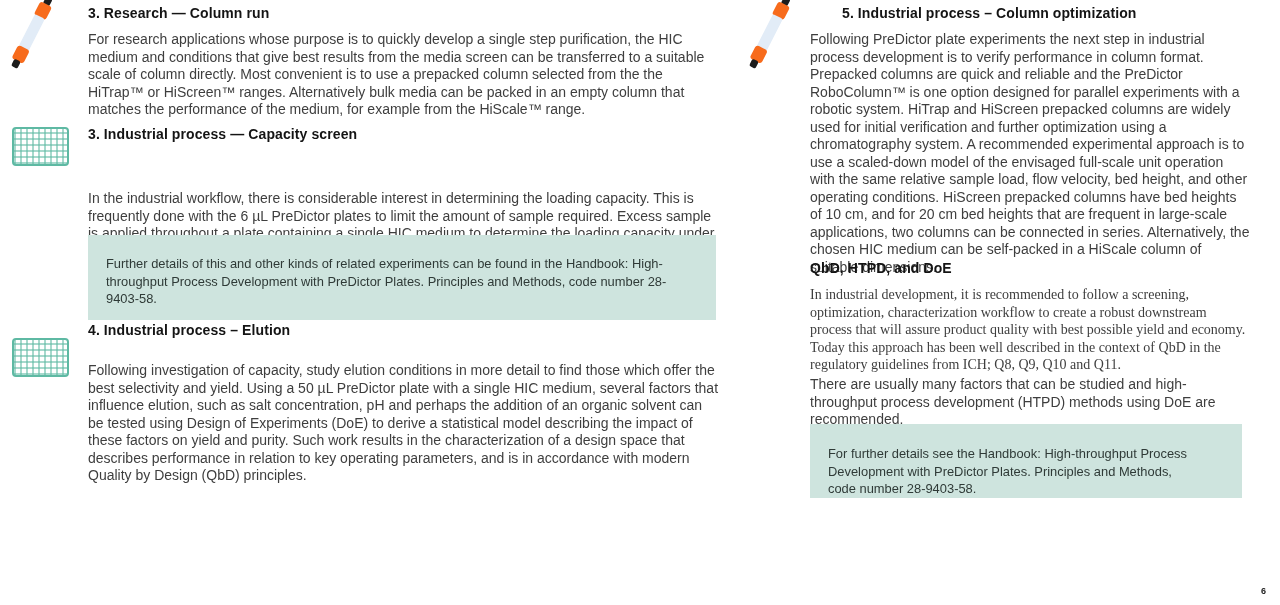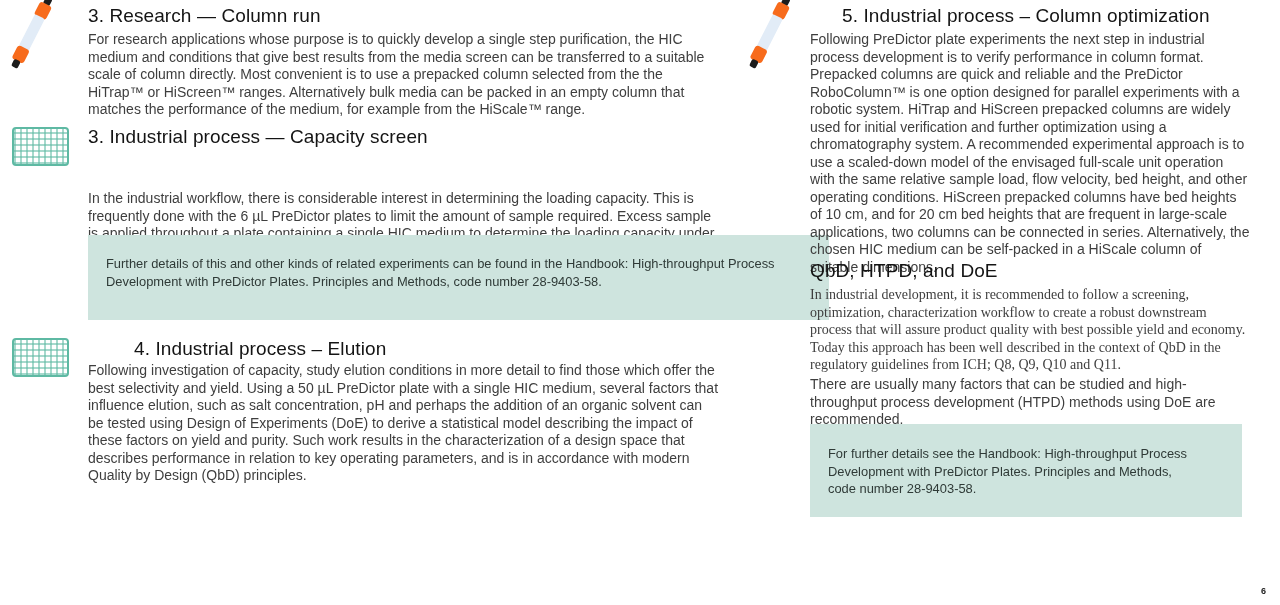--- a/index.html
+++ b/index.html
@@ -9,22 +9,22 @@
     width: 1280px; height: 605px;
     background: #ffffff;
     font-family: "Liberation Sans", sans-serif;
     color: #3e3e3e;
     overflow: hidden;
   }
 
   
   .abs { position: absolute; }
   h2.sec {
-    font-size: 19px;
-    font-weight: normal;
+    font-size: 14px;
+    font-weight: bold;
     color: #141414;
     letter-spacing: 0.1px;
   }
   p.body {
     font-size: 14px;
     line-height: 17.5px;
     color: #3e3e3e;
   }
   .left-col  { left: 88px;  width: 632px; }
   .right-col { left: 810px; width: 440px; }
@@ -92,31 +92,31 @@
   <div class="cap"></div>
   <div class="tip"></div>
 </div>
 
 <h2 class="sec abs left-col" style="top:5px;">3. Research — Column run</h2>
 <p class="body abs left-col" style="top:31px;">For research applications whose purpose is to quickly develop a single step purification, the HIC medium and conditions that give best results from the media screen can be transferred to a suitable scale of column directly. Most convenient is to use a prepacked column selected from the the HiTrap™ or HiScreen™ ranges. Alternatively bulk media can be packed in an empty column that matches the performance of the medium, for example from the HiScale™ range.</p>
 
 <h2 class="sec abs left-col" style="top:126px;">3. Industrial process — Capacity screen</h2>
 <p class="body abs left-col" style="top:150px;margin-top:40px;">In the industrial workflow, there is considerable interest in determining the loading capacity. This is frequently done with the 6 µL PreDictor plates to limit the amount of sample required. Excess sample is applied throughout a plate containing a single HIC medium to determine the loading capacity under different conditions.</p>
 
-<div class="callout" style="left:88px; top:235px; width:741px; height:85px; padding:20px 24px 16px 18px;">
+<div class="callout" style="left:88px; top:235px; width:628px; height:85px; padding:20px 24px 16px 18px;">
   <p>Further details of this and other kinds of related experiments can be found in the Handbook: High-throughput Process Development with PreDictor Plates. Principles and Methods, code number 28-9403-58.</p>
 </div>
 
-<h2 class="sec abs left-col" style="top:338px;margin-left:46px;">4. Industrial process – Elution</h2>
+<h2 class="sec abs left-col" style="top:322px;">4. Industrial process – Elution</h2>
 <p class="body abs left-col" style="top:362px;">Following investigation of capacity, study elution conditions in more detail to find those which offer the best selectivity and yield. Using a 50 µL PreDictor plate with a single HIC medium, several factors that influence elution, such as salt concentration, pH and perhaps the addition of an organic solvent can be tested using Design of Experiments (DoE) to derive a statistical model describing the impact of these factors on yield and purity. Such work results in the characterization of a design space that describes performance in relation to key operating parameters, and is in accordance with modern Quality by Design (QbD) principles.</p>
 
 <h2 class="sec abs right-col" style="top:5px;margin-left:32px;">5. Industrial process – Column optimization</h2>
 <p class="body abs right-col" style="top:31px;">Following PreDictor plate experiments the next step in industrial process development is to verify performance in column format. Prepacked columns are quick and reliable and the PreDictor RoboColumn™ is one option designed for parallel experiments with a robotic system. HiTrap and HiScreen prepacked columns are widely used for initial verification and further optimization using a chromatography system. A recommended experimental approach is to use a scaled-down model of the envisaged full-scale unit operation with the same relative sample load, flow velocity, bed height, and other operating conditions. HiScreen prepacked columns have bed heights of 10 cm, and for 20 cm bed heights that are frequent in large-scale applications, two columns can be connected in series. Alternatively, the chosen HIC medium can be self-packed in a HiScale column of suitable dimensions.</p>
 
 <h2 class="sec abs right-col" style="top:260px;">QbD, HTPD, and DoE</h2>
 <p class="body abs right-col" style="top:286px;font-family:Liberation Serif, serif;">In industrial development, it is recommended to follow a screening, optimization, characterization workflow to create a robust downstream process that will assure product quality with best possible yield and economy. Today this approach has been well described in the context of QbD in the regulatory guidelines from ICH; Q8, Q9, Q10 and Q11.</p>
 <p class="body abs right-col" style="top:376px;">There are usually many factors that can be studied and high-throughput process development (HTPD) methods using DoE are recommended.</p>
 
-<div class="callout" style="left:810px; top:424px; width:432px; height:93px; padding:21px 42px 0 18px;">
+<div class="callout" style="left:810px; top:424px; width:432px; height:74px; padding:21px 42px 0 18px;">
   <p>For further details see the Handbook: High-throughput Process Development with PreDictor Plates. Principles and Methods, code number 28-9403-58.</p>
 </div>
 
 <div class="page-num">6</div>
 
 </body></html>

